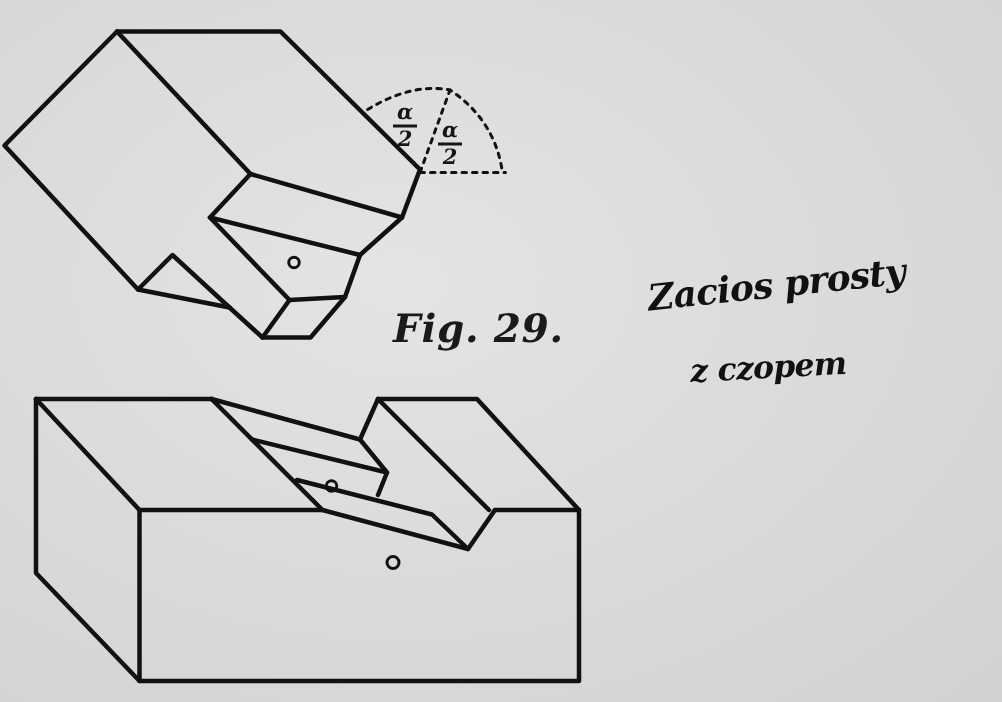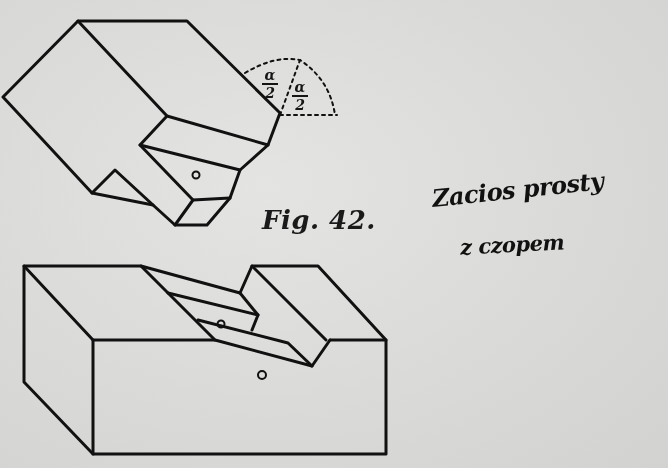--- a/index.html
+++ b/index.html
@@ -61,16 +61,16 @@
     <span class="num">α</span>
     <span class="bar"></span>
     <span class="den">2</span>
   </div>
   <div class="frac" style="left:292px;top:80px;width:16px;">
     <span class="num">α</span>
     <span class="bar"></span>
     <span class="den">2</span>
   </div>
 
-  <div class="caption">Fig. 42.</div>
+  <div class="caption">Fig. 29.</div>
   <div class="hand1">Zacios prosty</div>
   <div class="hand2">z czopem</div>
 </div>
 
 </body></html>

